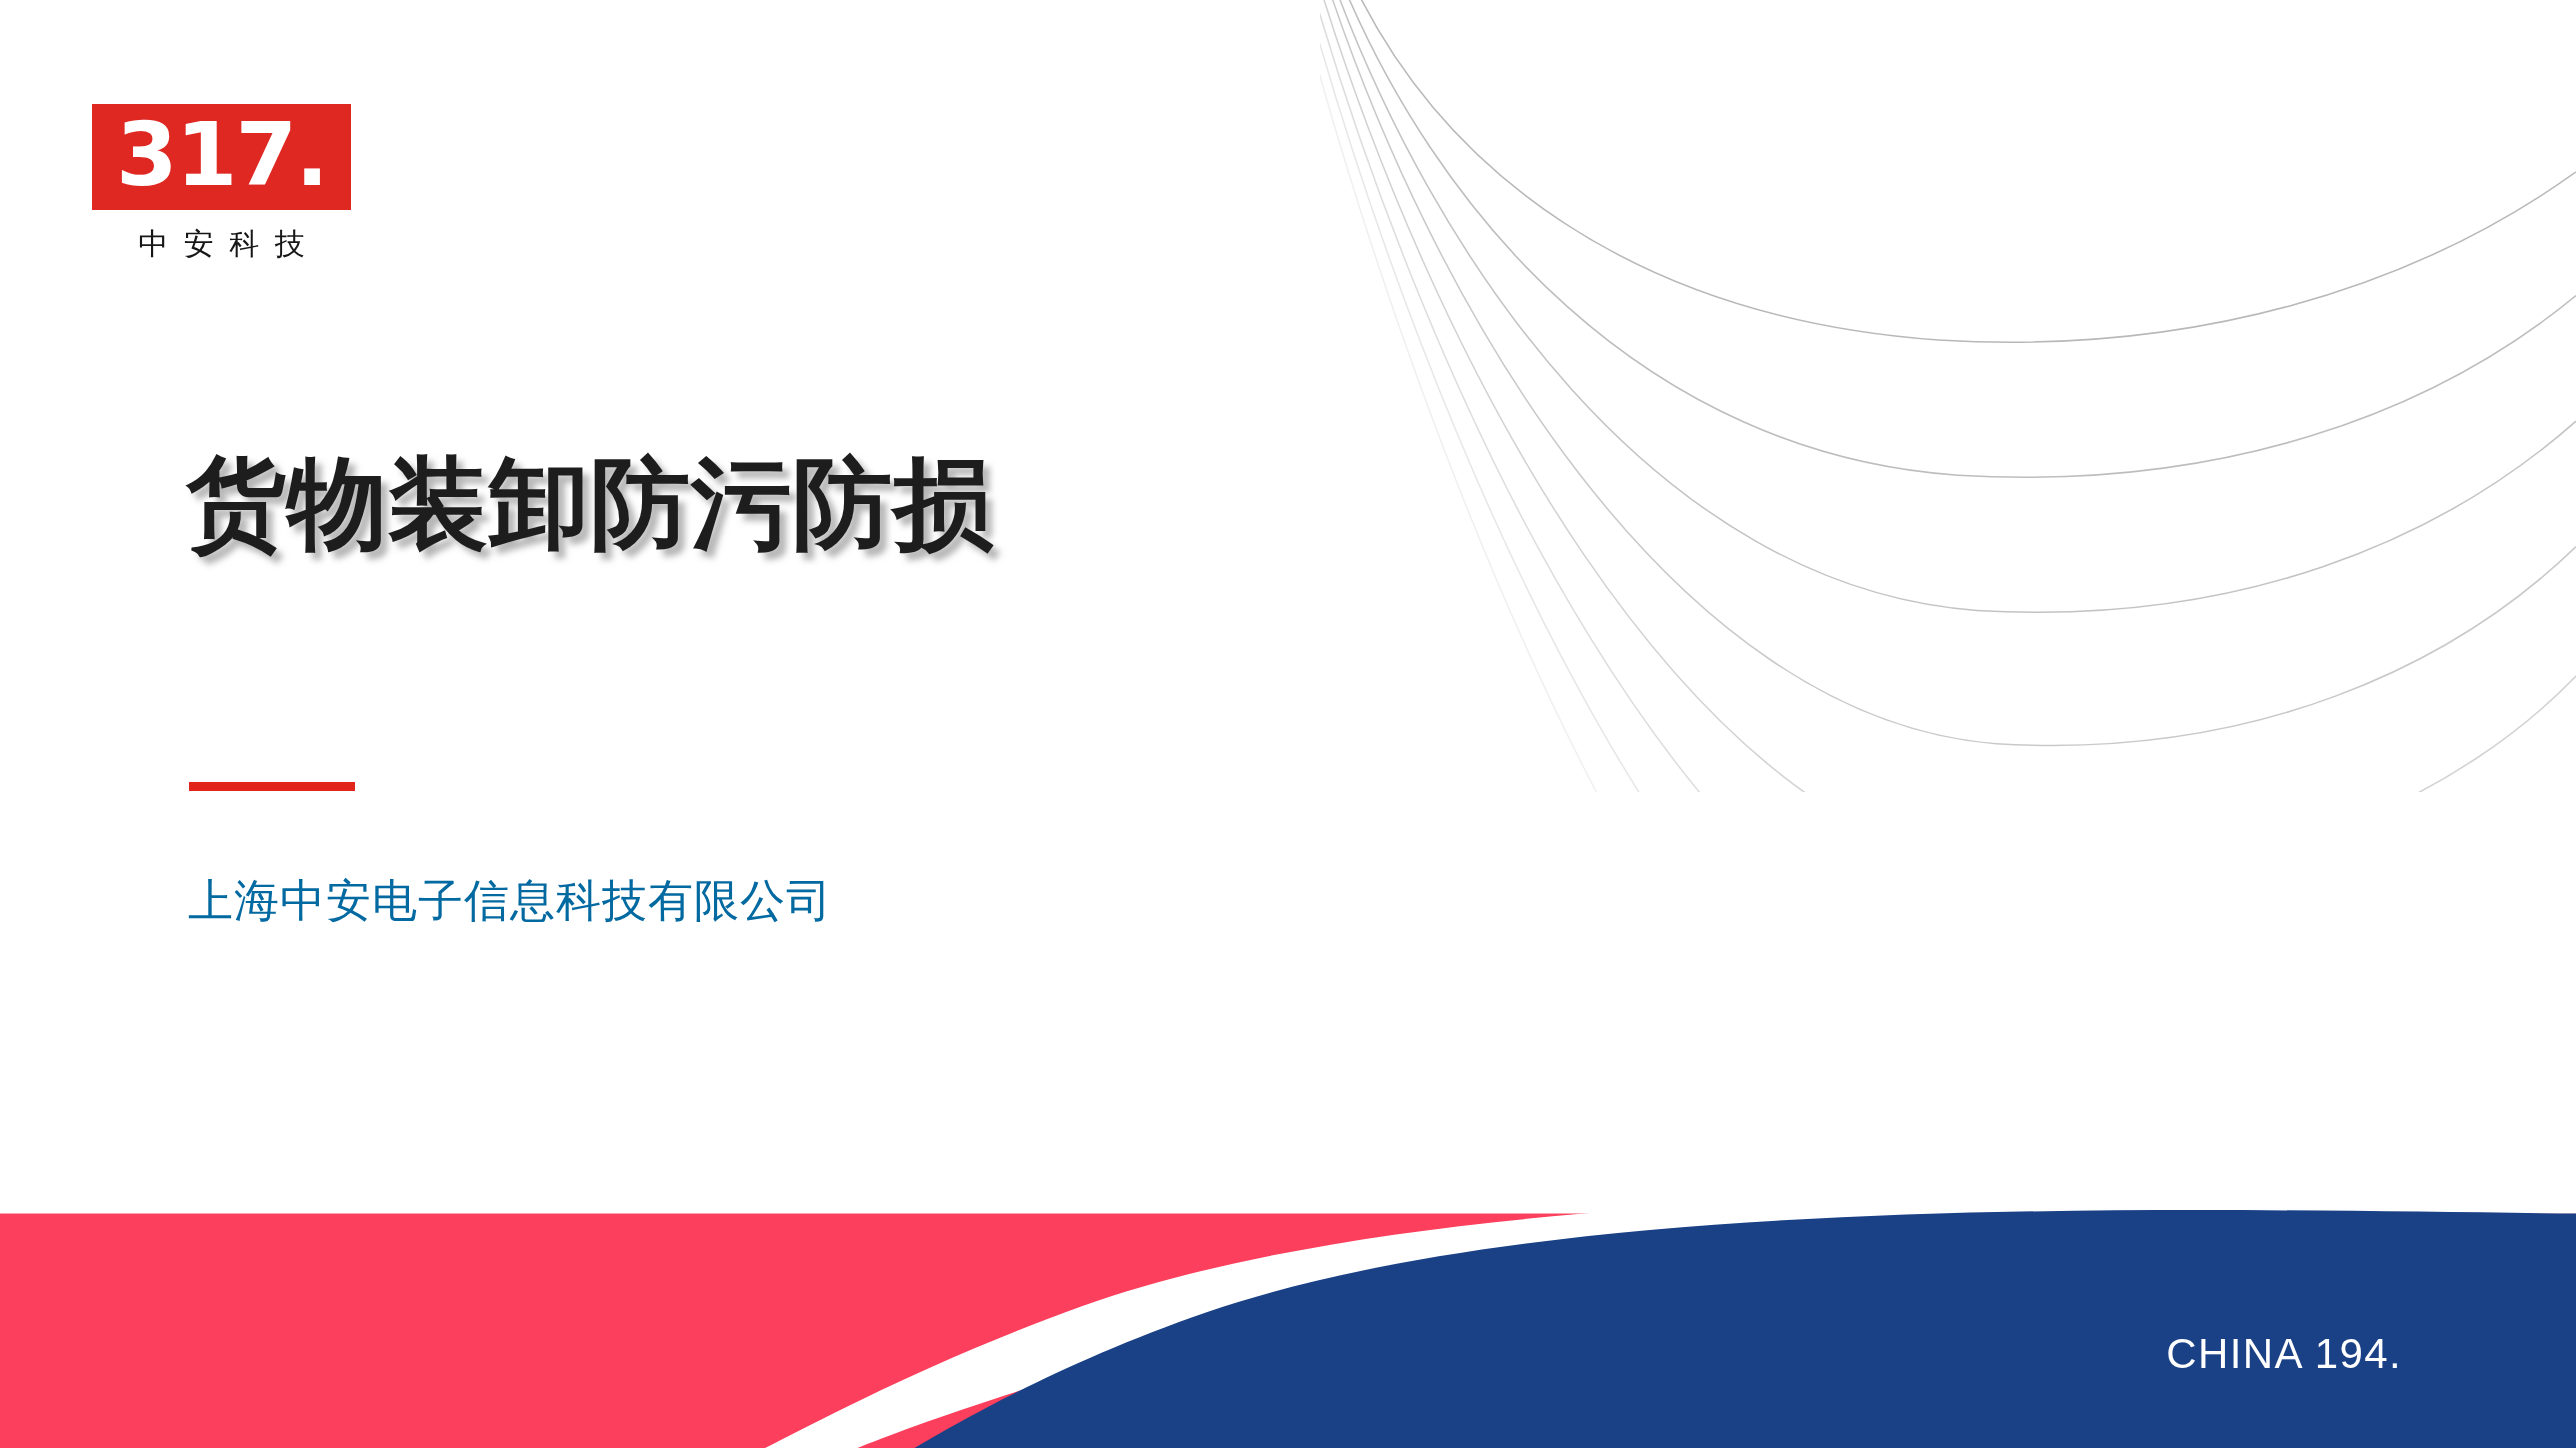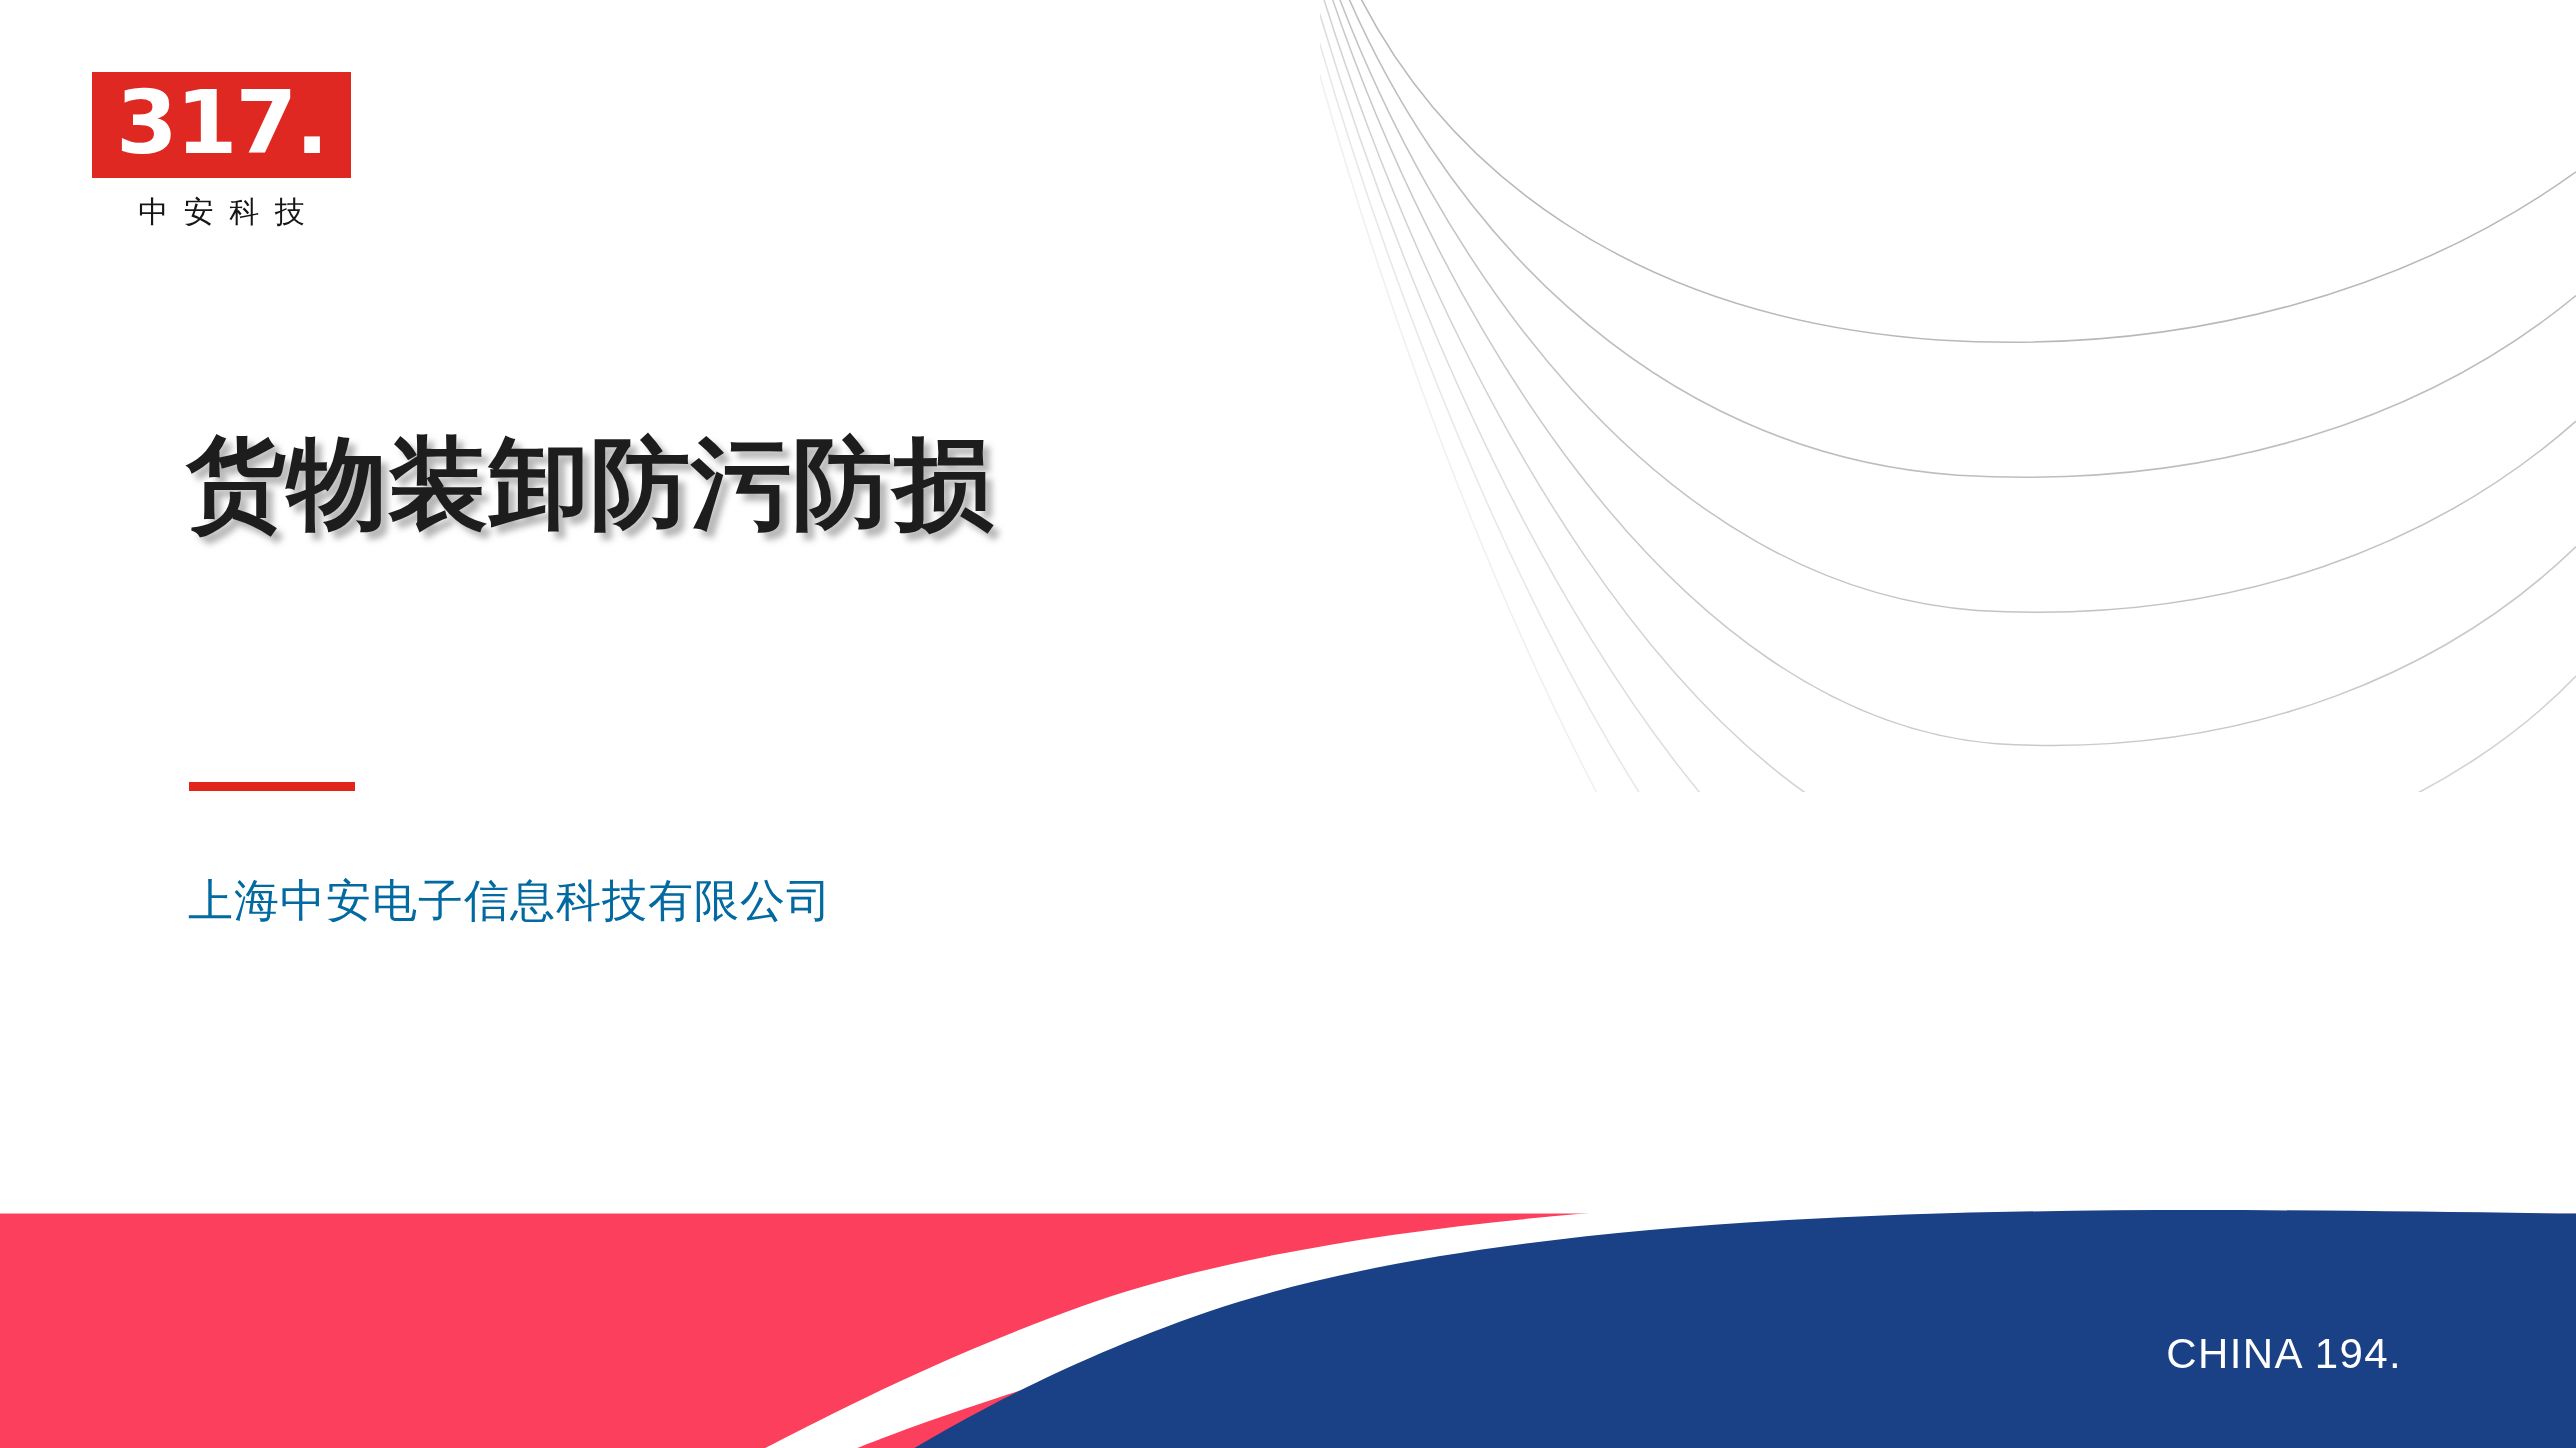--- a/index.html
+++ b/index.html
@@ -36,20 +36,21 @@
     top: 72px;
     width: 259px;
   }
   #logo-mark {
     width: 259px;
     height: 106px;
     background: #DF2822;
     display: flex;
     align-items: center;
     justify-content: center;
+    margin-top: 32px;
   }
   #logo-mark-text {
     color: #ffffff;
     font-family: "DejaVu Sans", sans-serif;
     font-weight: bold;
     font-size: 87px;
     line-height: 87px;
     letter-spacing: -1.9px;
     transform: scaleX(1.02);
     margin-top: -3.9px;
@@ -63,21 +64,21 @@
     letter-spacing: 15.5px;
     text-indent: 15.5px;
     text-align: center;
     width: 259px;
   }
 
   
   #title-block {
     position: absolute;
     left: 186px;
-    top: 390px;
+    top: 410px;
   }
   .title-line {
     color: #1d1d1d;
     font-weight: bold;
     font-size: 100px;
     line-height: 186px;
     letter-spacing: 1px;
     white-space: nowrap;
     text-shadow: 6.8px 6.8px 6.8px rgba(120,120,120,0.55);
   }

